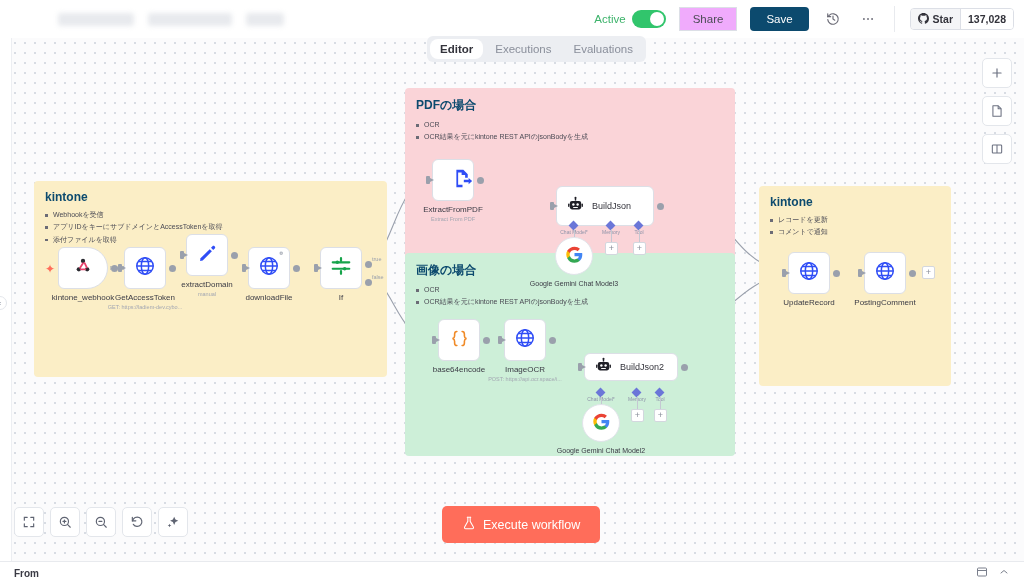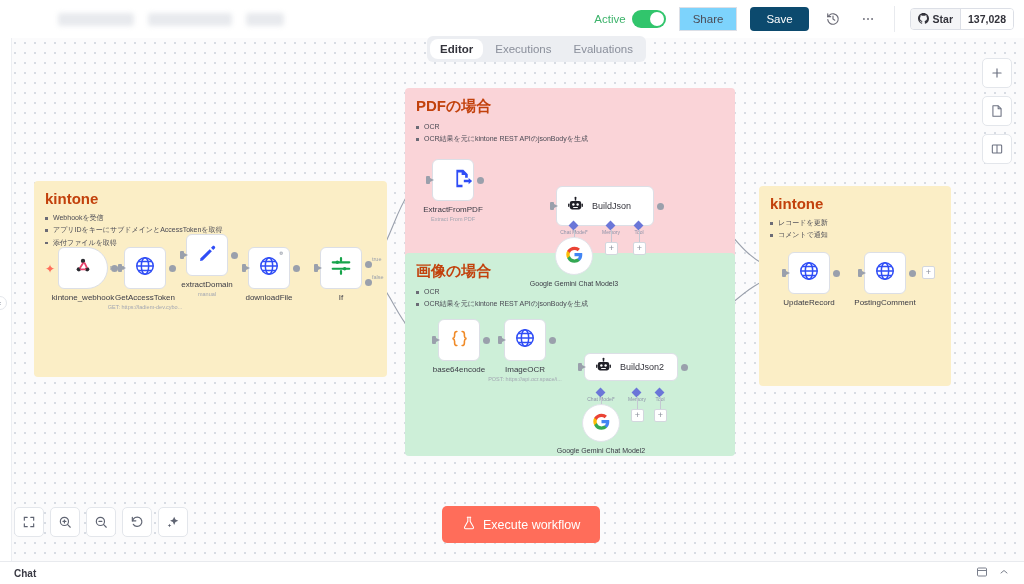--- a/index.html
+++ b/index.html
@@ -28,21 +28,21 @@
   .active-label { font-size: 11.5px; color: #3db36b; }
   .toggle {
     width: 34px; height: 18px; border-radius: 9px; background: #31c56c;
     position: relative; cursor: pointer;
   }
   .toggle .knob {
     position: absolute; top: 2px; right: 2px; width: 14px; height: 14px;
     border-radius: 50%; background: #fff;
   }
   .btn-share {
-    border: 1px solid #dcdfe6; background: #7dd3fc; border-radius: 0;
+    border: 1px solid #dcdfe6; background: #f0abfc; border-radius: 0;
     font-size: 11.5px; color: #4b4b55; padding: 5px 13px; cursor: pointer;
     font-family: inherit;
   }
   .btn-save {
     border: none; background: #0c4a6e; color: #fff; border-radius: 4px;
     font-size: 11.5px; padding: 6px 16px; cursor: pointer; font-family: inherit;
   }
   .icon-btn {
     width: 22px; height: 22px; display: flex; align-items: center; justify-content: center;
     cursor: pointer; color: #6b6b76; background: transparent; border: none;
@@ -90,21 +90,21 @@
     position: absolute; left: -7px; top: 258px; width: 14px; height: 14px;
     border-radius: 50%; background: #fff; border: 1px solid #e3e6eb;
     display: flex; align-items: center; justify-content: center;
     font-size: 8px; color: #9aa0ac; cursor: pointer;
   }
 
   
   .note {
     position: absolute; border-radius: 4px; padding: 9px 11px;
   }
-  .note-title { font-size: 15px; font-weight: bold; color: #c2410c; margin-bottom: 5px; }
+  .note-title { font-size: 12px; font-weight: bold; color: #0c4a6e; margin-bottom: 5px; }
   .note ul { list-style: none; }
   .note li {
     font-size: 7px; color: #4a4a54; line-height: 1.75;
     padding-left: 8px; position: relative;
   }
   .note li:before {
     content: ""; position: absolute; left: 0; top: 5px;
     width: 2.5px; height: 2.5px; background: #6b6b76;
   }
   .note-kintone-left { left: 34px; top: 143px; width: 353px; height: 196px; background: #fbeec6; }
@@ -641,21 +641,21 @@
       <div class="rtool-btn">
         <svg width="14" height="14" viewBox="0 0 24 24" fill="none" stroke="currentColor" stroke-width="1.8">
           <rect x="4" y="5" width="16" height="14" rx="1.5"></rect>
             <path d="M12 5v14"></path>
         </svg>
       </div>
     </div>
   </div>
 
   <div class="logs-bar">
-    <span class="logs-label">Chat</span>
+    <span class="logs-label">From</span>
     <span class="logs-right">
       <span>
         <svg width="12" height="12" viewBox="0 0 24 24" fill="none" stroke="currentColor" stroke-width="2">
           <rect x="3" y="4" width="18" height="16" rx="2"></rect>
             <path d="M3 9h18"></path>
         </svg>
       </span>
       <span>
         <svg width="12" height="12" viewBox="0 0 24 24" fill="none" stroke="currentColor" stroke-width="2" stroke-linecap="round">
           <path d="M6 14l6-5 6 5"></path>

